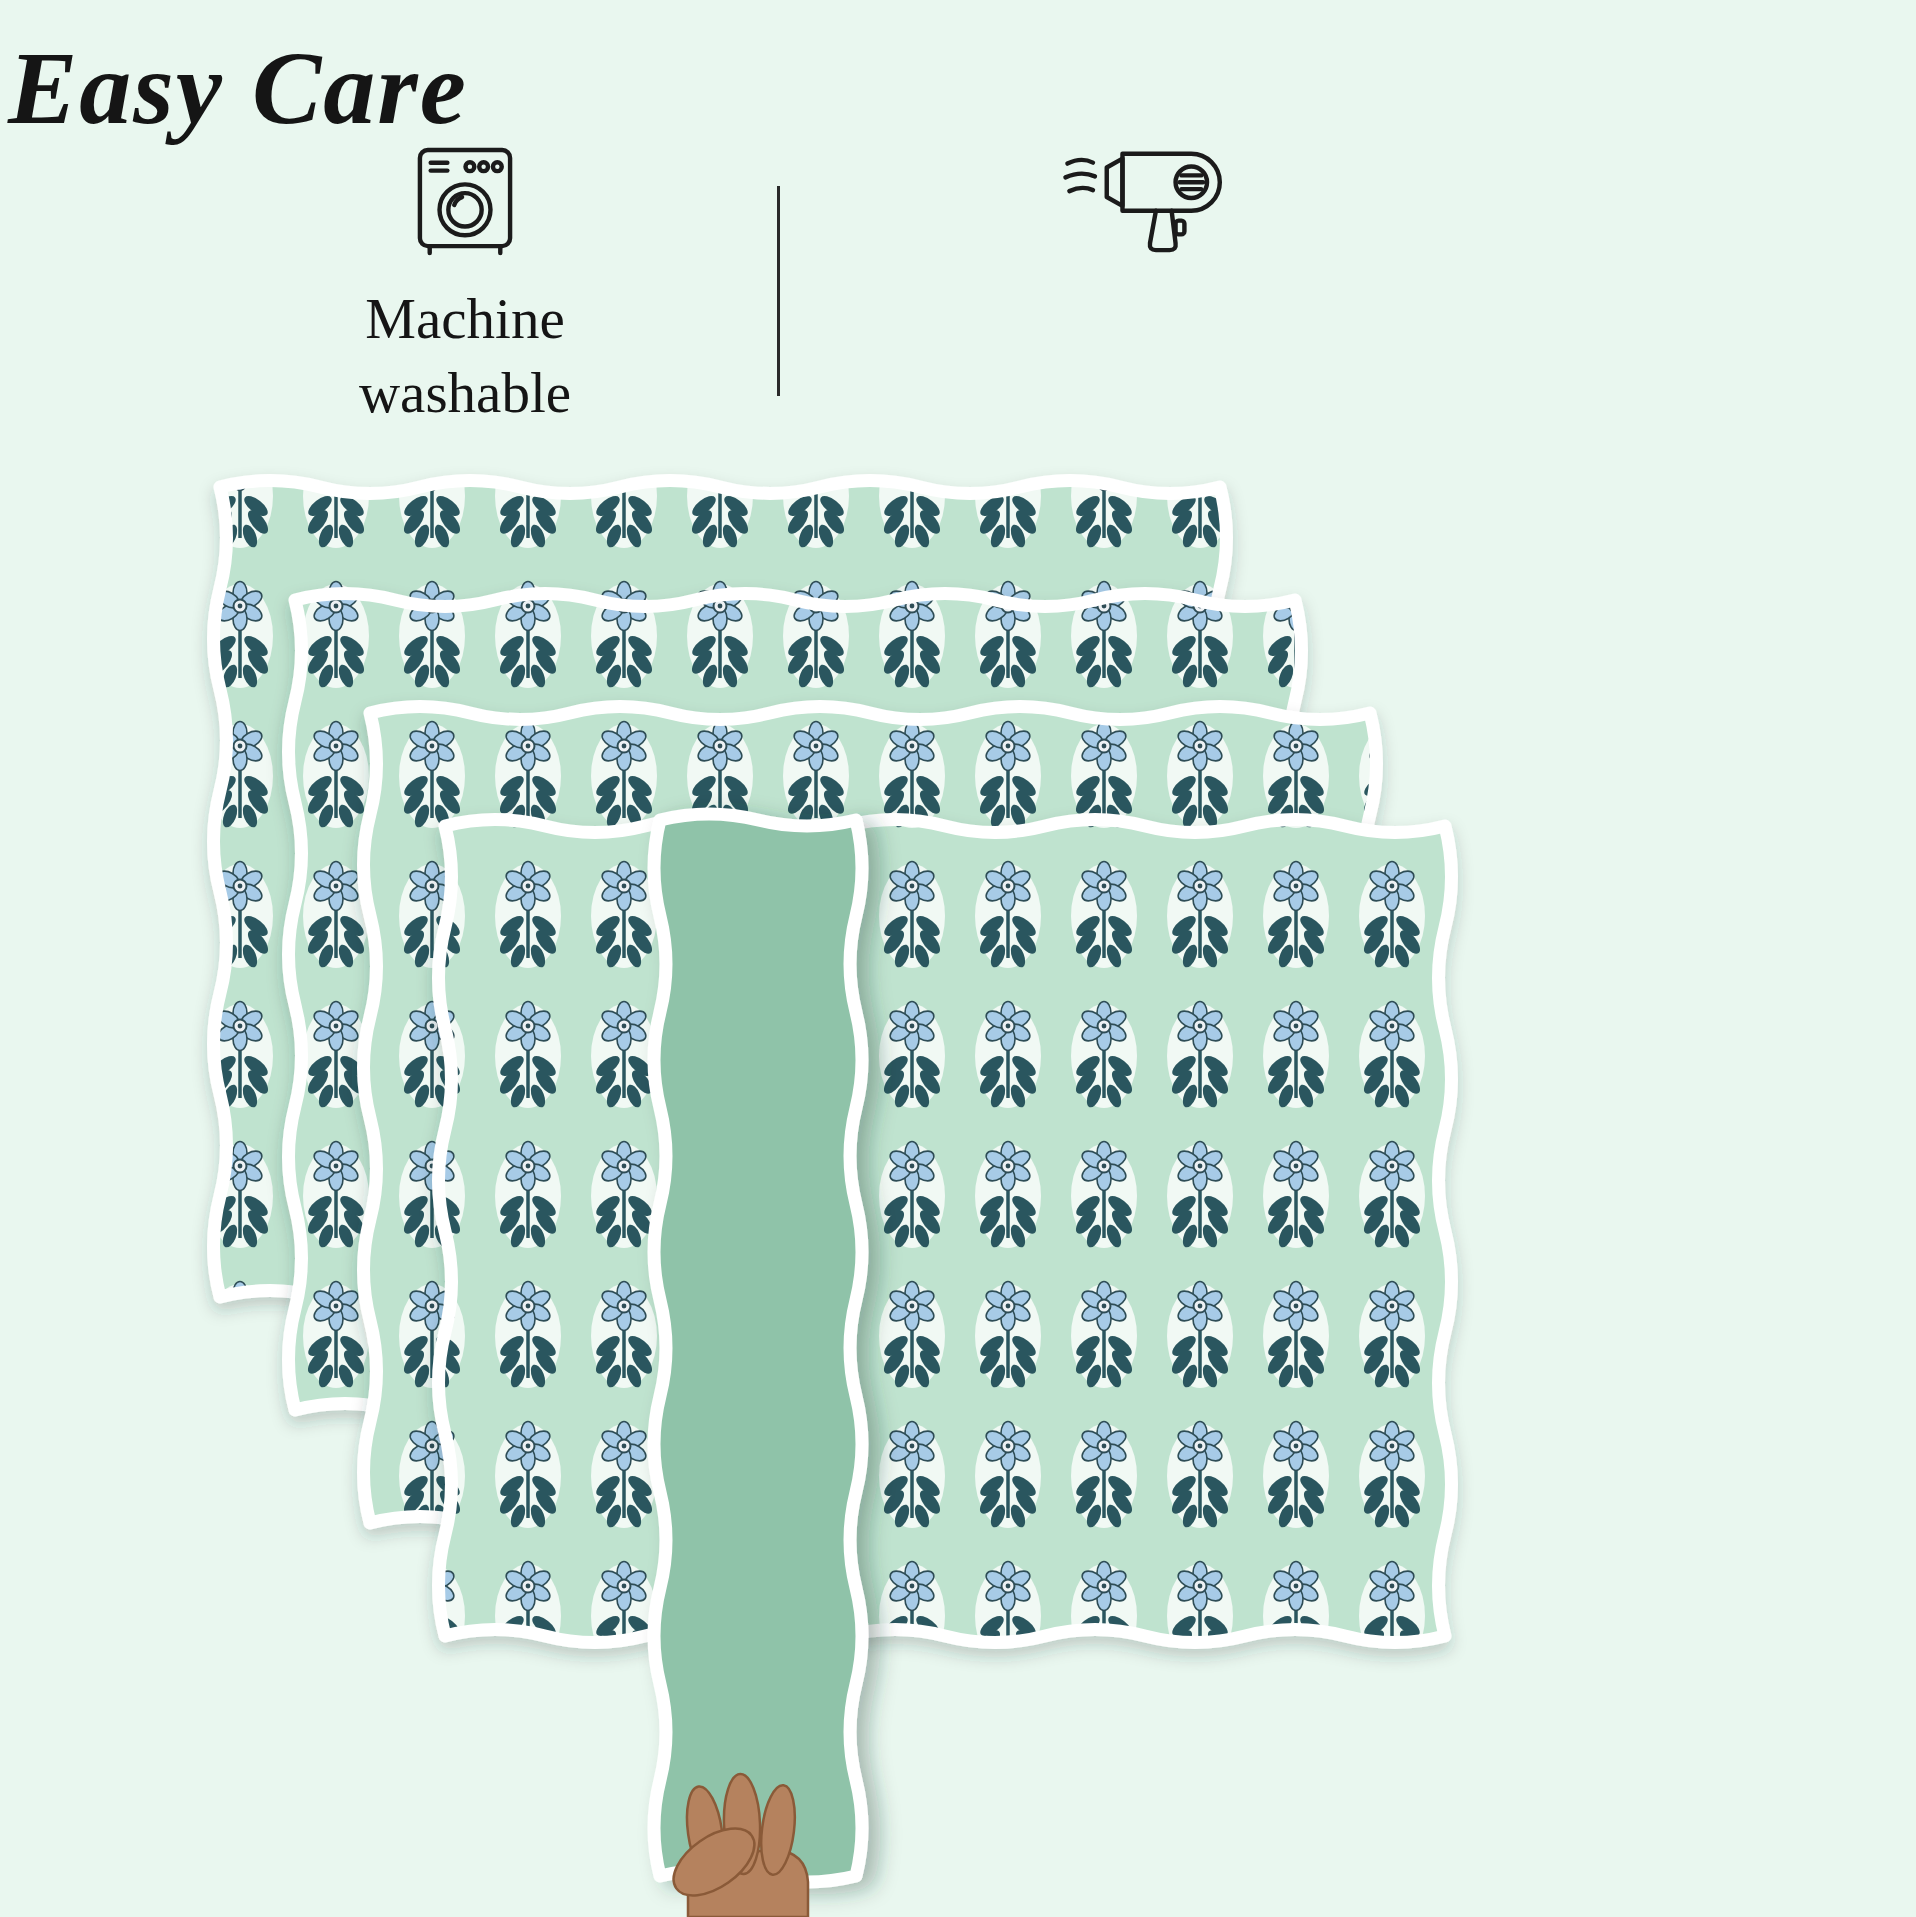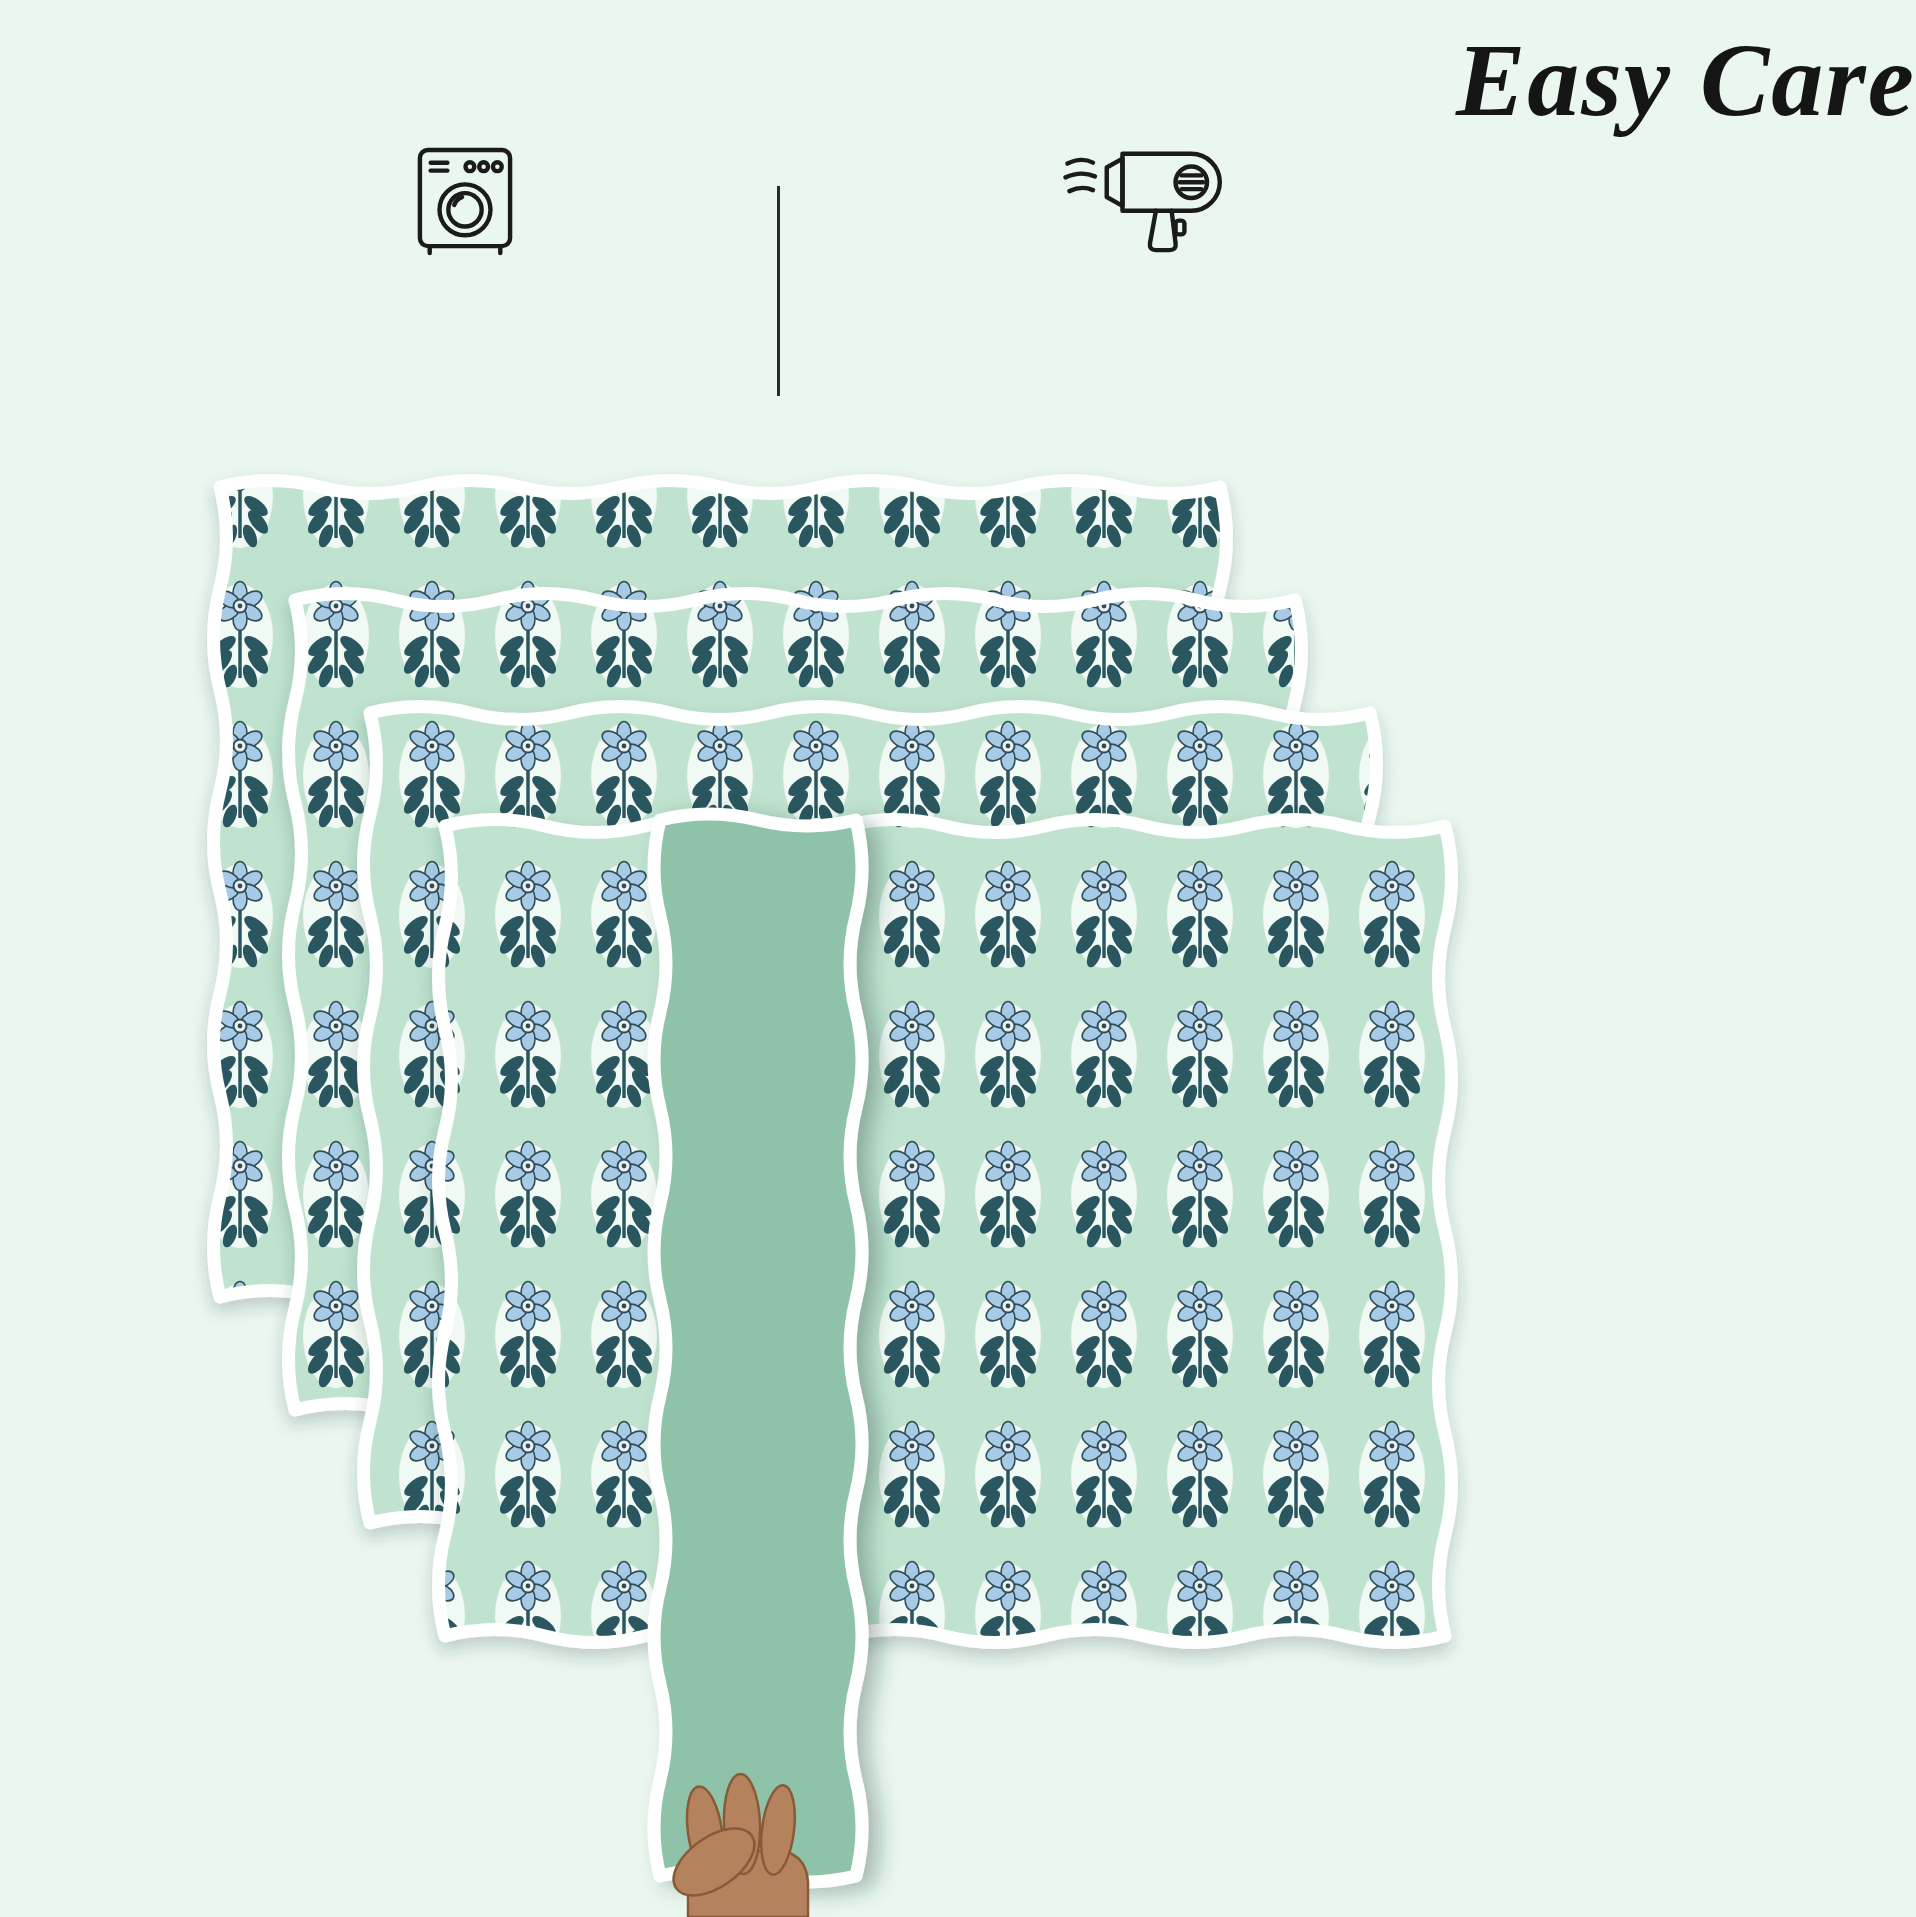--- a/index.html
+++ b/index.html
@@ -8,21 +8,21 @@
   }
   html,body{margin:0;padding:0}
   body{
     width:1916px;height:1917px;position:relative;overflow:hidden;
     background:var(--bg);
     font-family:"Liberation Serif", serif; color:var(--text);
   }
   .scene{position:absolute;left:0;top:0;z-index:1}
   header{position:absolute;left:0;top:0;width:100%;z-index:2}
   .title{
-    position:absolute;left:0;right:0;top:20px;margin:0;text-align:right;
+    position:absolute;left:0;right:0;top:20px;margin:8px;text-align:left;
     font-size:104px;font-style:italic;font-weight:600;letter-spacing:2px;color:var(--text);
   }
   .feature{position:absolute;text-align:center}
   #feat-wash{left:170px;top:134px;width:590px}
   #feat-dry{left:860px;top:134px;width:580px}
   .icon-box{height:122px;display:flex;align-items:flex-end;justify-content:center}
   .feature .label{
     margin:26px 0 0 0;font-size:57px;line-height:1.3;white-space:pre-line;color:var(--text);
   }
   .divider{position:absolute;left:777px;top:186px;width:3px;height:210px;background:#2a2a2a}
@@ -105,20 +105,22 @@
           <circle cx="69" cy="21" r="4.5"></circle>
           <circle cx="83" cy="21" r="4.5"></circle>
           <circle cx="50" cy="65" r="26"></circle>
           <circle cx="50" cy="65" r="17"></circle>
           <path d="M39,60 a13,13 0 0 1 8,-8"></path>
           <line x1="14" y1="103" x2="14" y2="109"></line>
           <line x1="86" y1="103" x2="86" y2="109"></line>
         </g>
       </svg>
     </div>
+    <p class="label">Machine
+washable</p>
   </div>
 
   <div class="divider"></div>
 
   <div class="feature" id="feat-dry">
     <div class="icon-box">
       <svg viewBox="0 0 180 118" width="178" height="116">
         <g class="line-icon">
           <path d="M6,24 q14,-7 26,-1"></path>
           <path d="M4,38 q16,-7 30,-1"></path>

